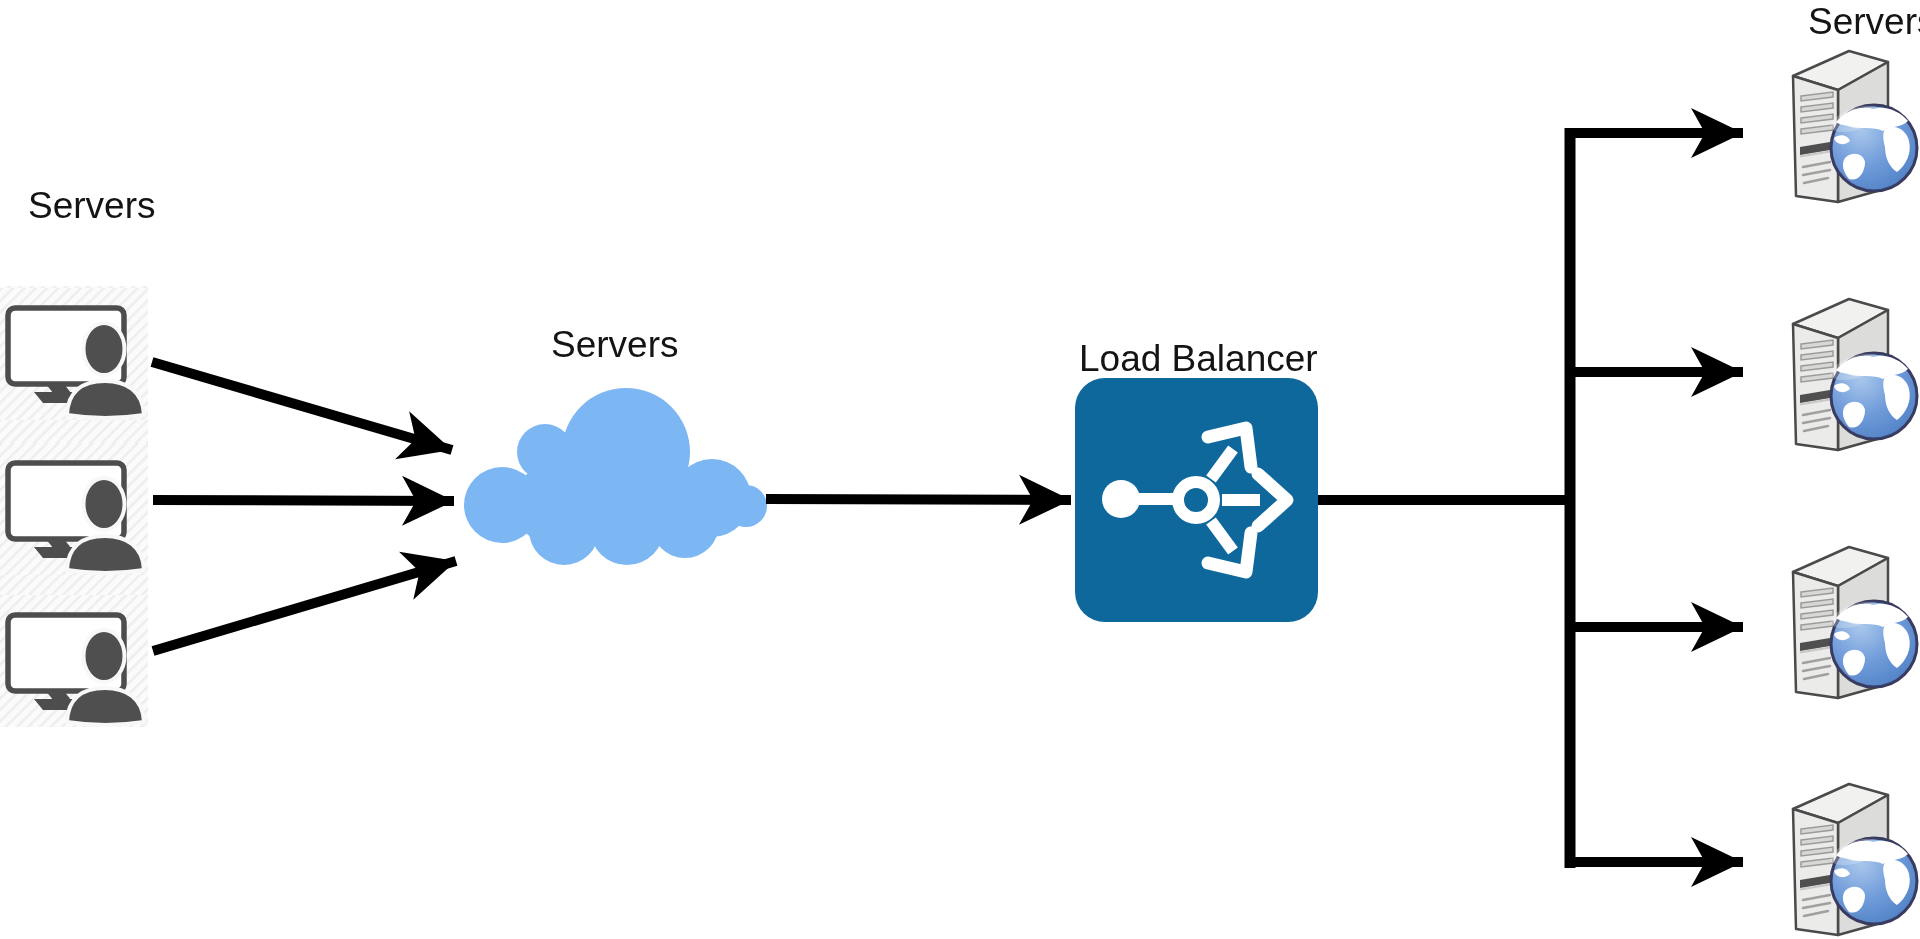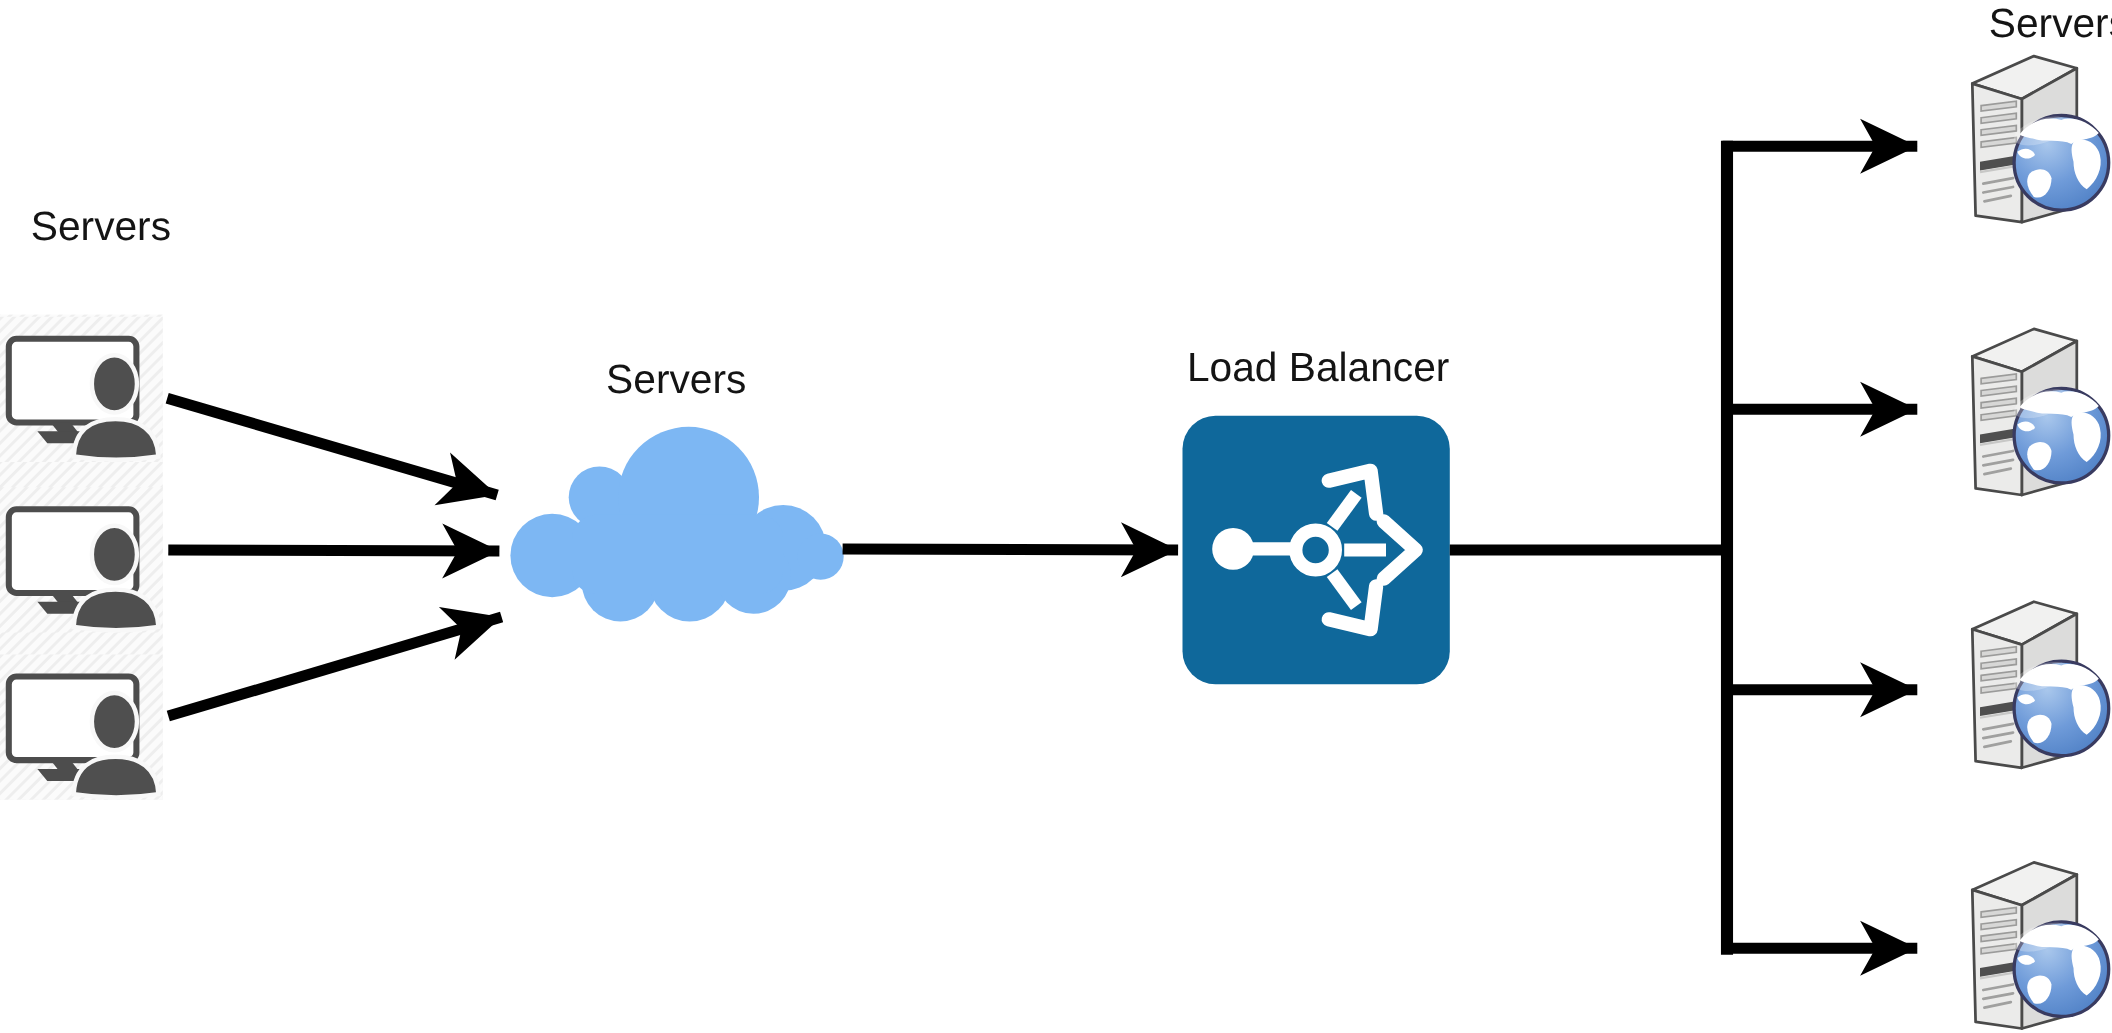--- a/index.html
+++ b/index.html
@@ -123,16 +123,16 @@
   <g>
     <use href="#serverIcon" x="1788" y="48"></use>
     <use href="#serverIcon" x="1788" y="296"></use>
     <use href="#serverIcon" x="1788" y="544"></use>
     <use href="#serverIcon" x="1788" y="781"></use>
   </g>
 </svg>
 
   <div class="lbl" style="left:28px;top:187px">Servers</div>
   <div class="lbl" style="left:551px;top:326px">Servers</div>
-  <div class="lbl" style="left:1079px;top:315px">Load Balancer</div>
+  <div class="lbl" style="left:1079px;top:340px">Load Balancer</div>
   <div class="lbl" style="left:1808px;top:3px">Servers</div>
 
 </div>
 
 </body></html>

